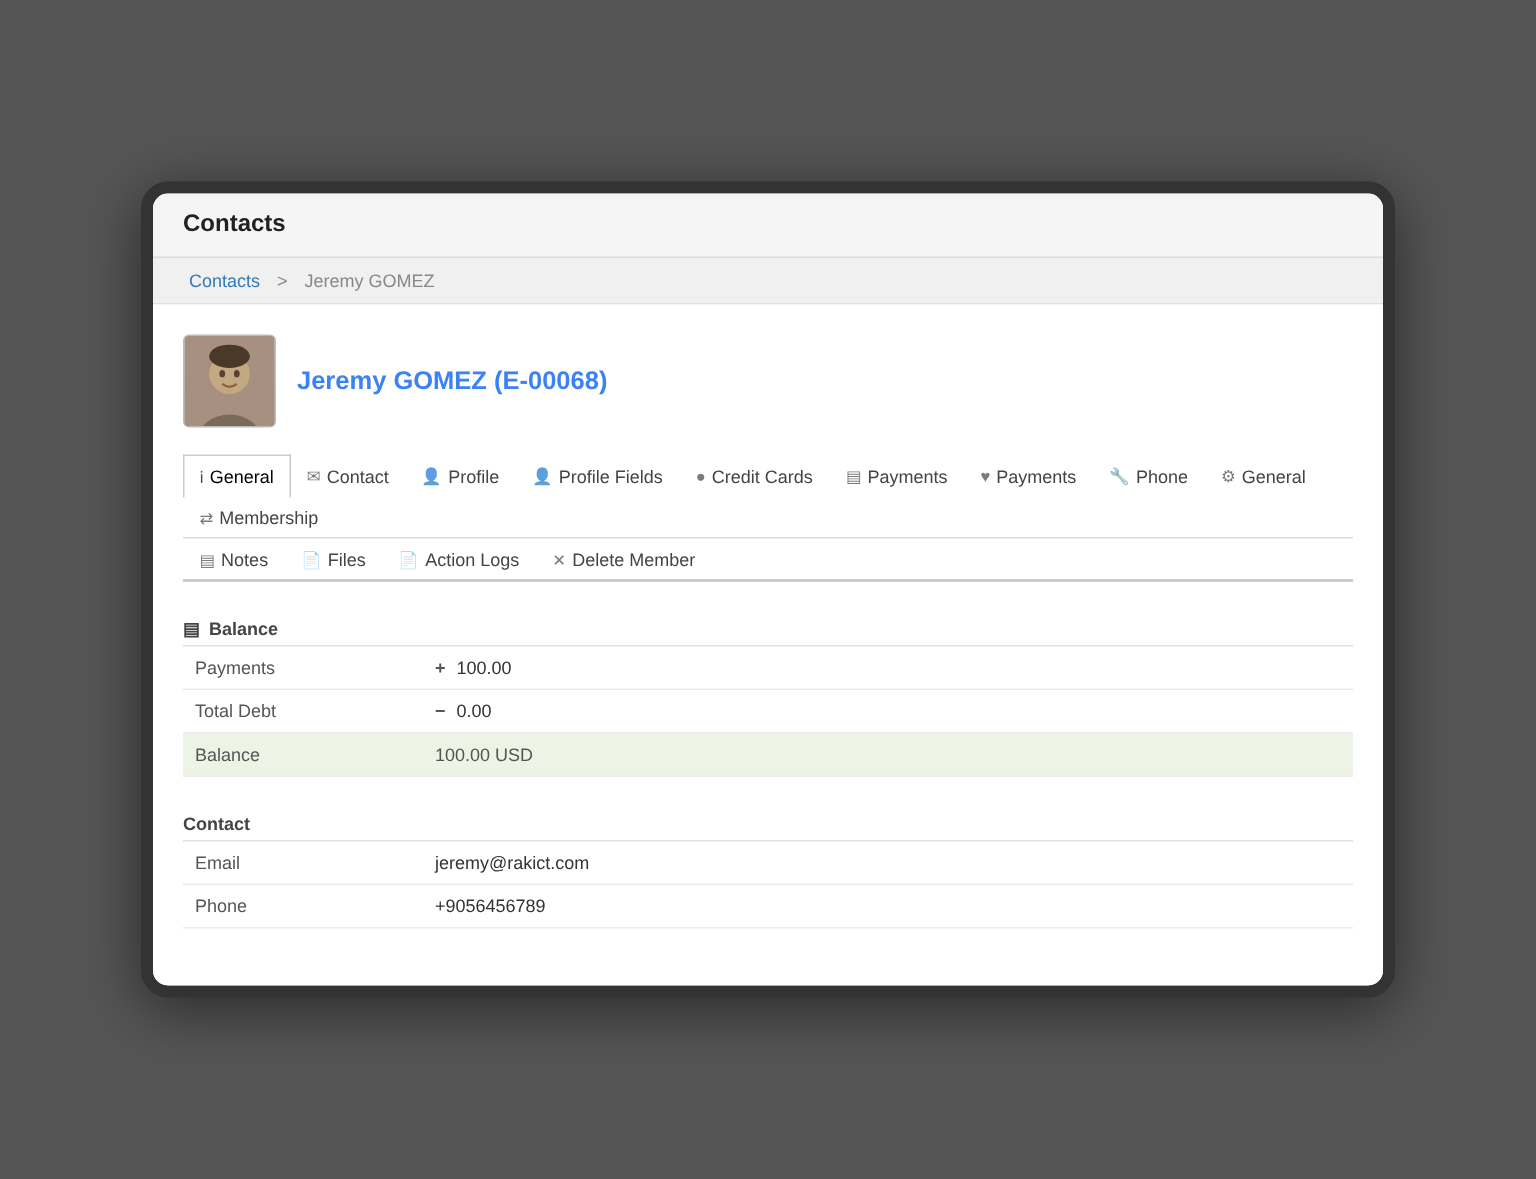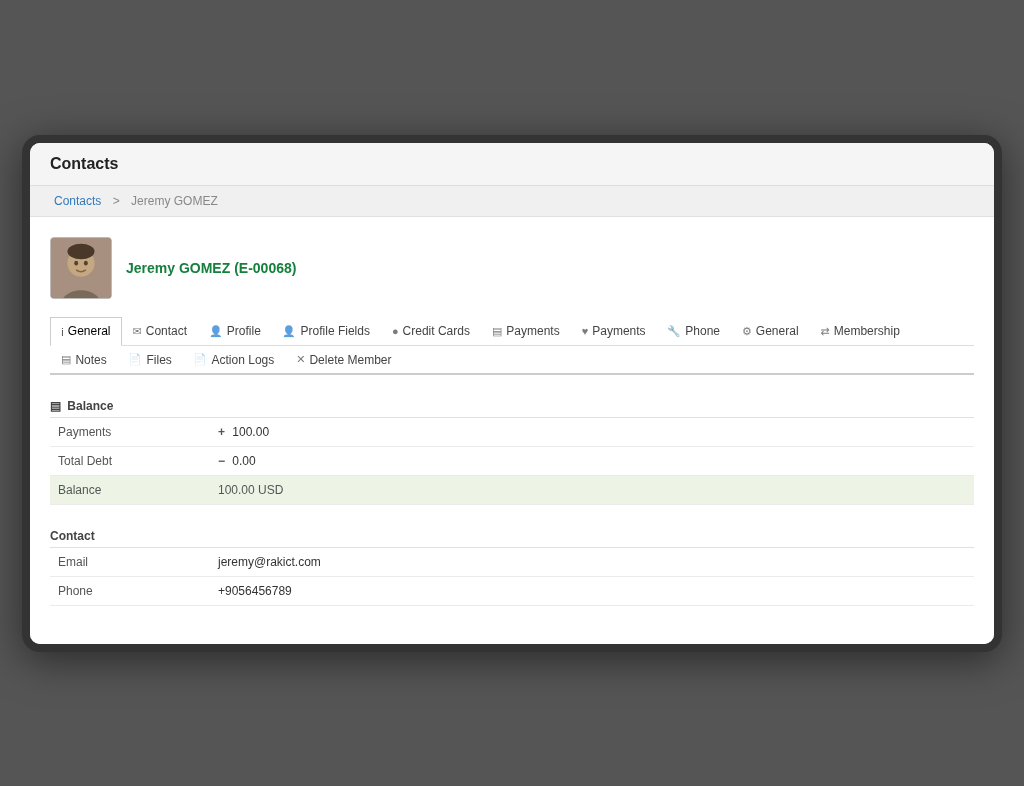--- a/index.html
+++ b/index.html
@@ -6,21 +6,21 @@
     body {
       background: #555;
       display: flex;
       align-items: center;
       justify-content: center;
       min-height: 100vh;
       font-family: Arial, Helvetica, sans-serif;
       font-size: 13px;
     }
     .device-frame {
-      width: 980px;
+      width: 836px;
       background: #fff;
       border-radius: 18px;
       border: 8px solid #333;
       overflow: hidden;
       box-shadow: 0 8px 40px rgba(0,0,0,0.5);
     }
     .app-header {
       background: #f5f5f5;
       padding: 12px 20px;
       border-bottom: 1px solid #ddd;
@@ -64,23 +64,23 @@
       display: flex;
       align-items: center;
       justify-content: center;
       font-size: 28px;
       color: #fff;
       position: relative;
       overflow: hidden;
     }
     
     .member-name {
-      font-size: 14px;
+      font-size: 17px;
       font-weight: bold;
-      color: #15803d;
+      color: #3b82f6;
     }
     .tabs-row1, .tabs-row2 {
       display: flex;
       align-items: center;
       border-bottom: 1px solid #ddd;
       padding-bottom: 0;
       flex-wrap: wrap;
       gap: 0;
     }
     .tabs-row1 { margin-bottom: 0; }

